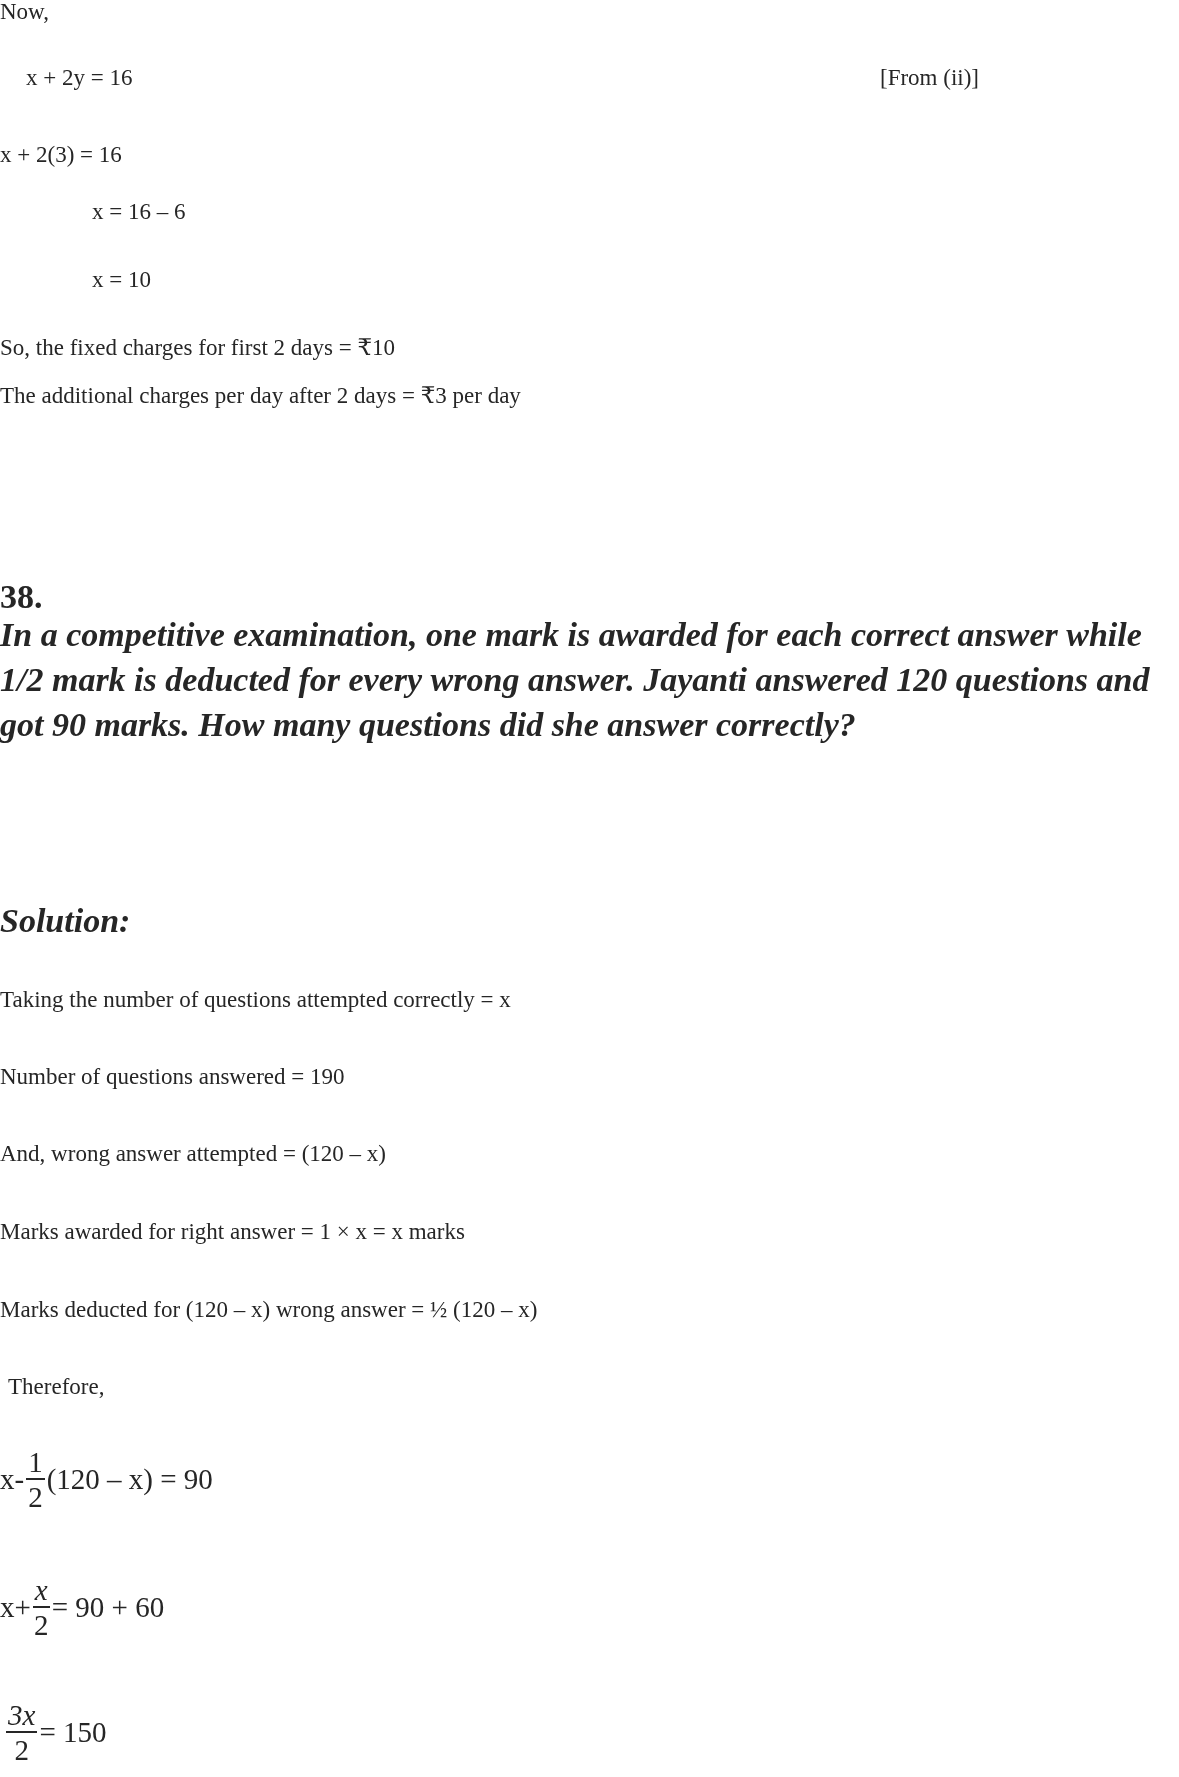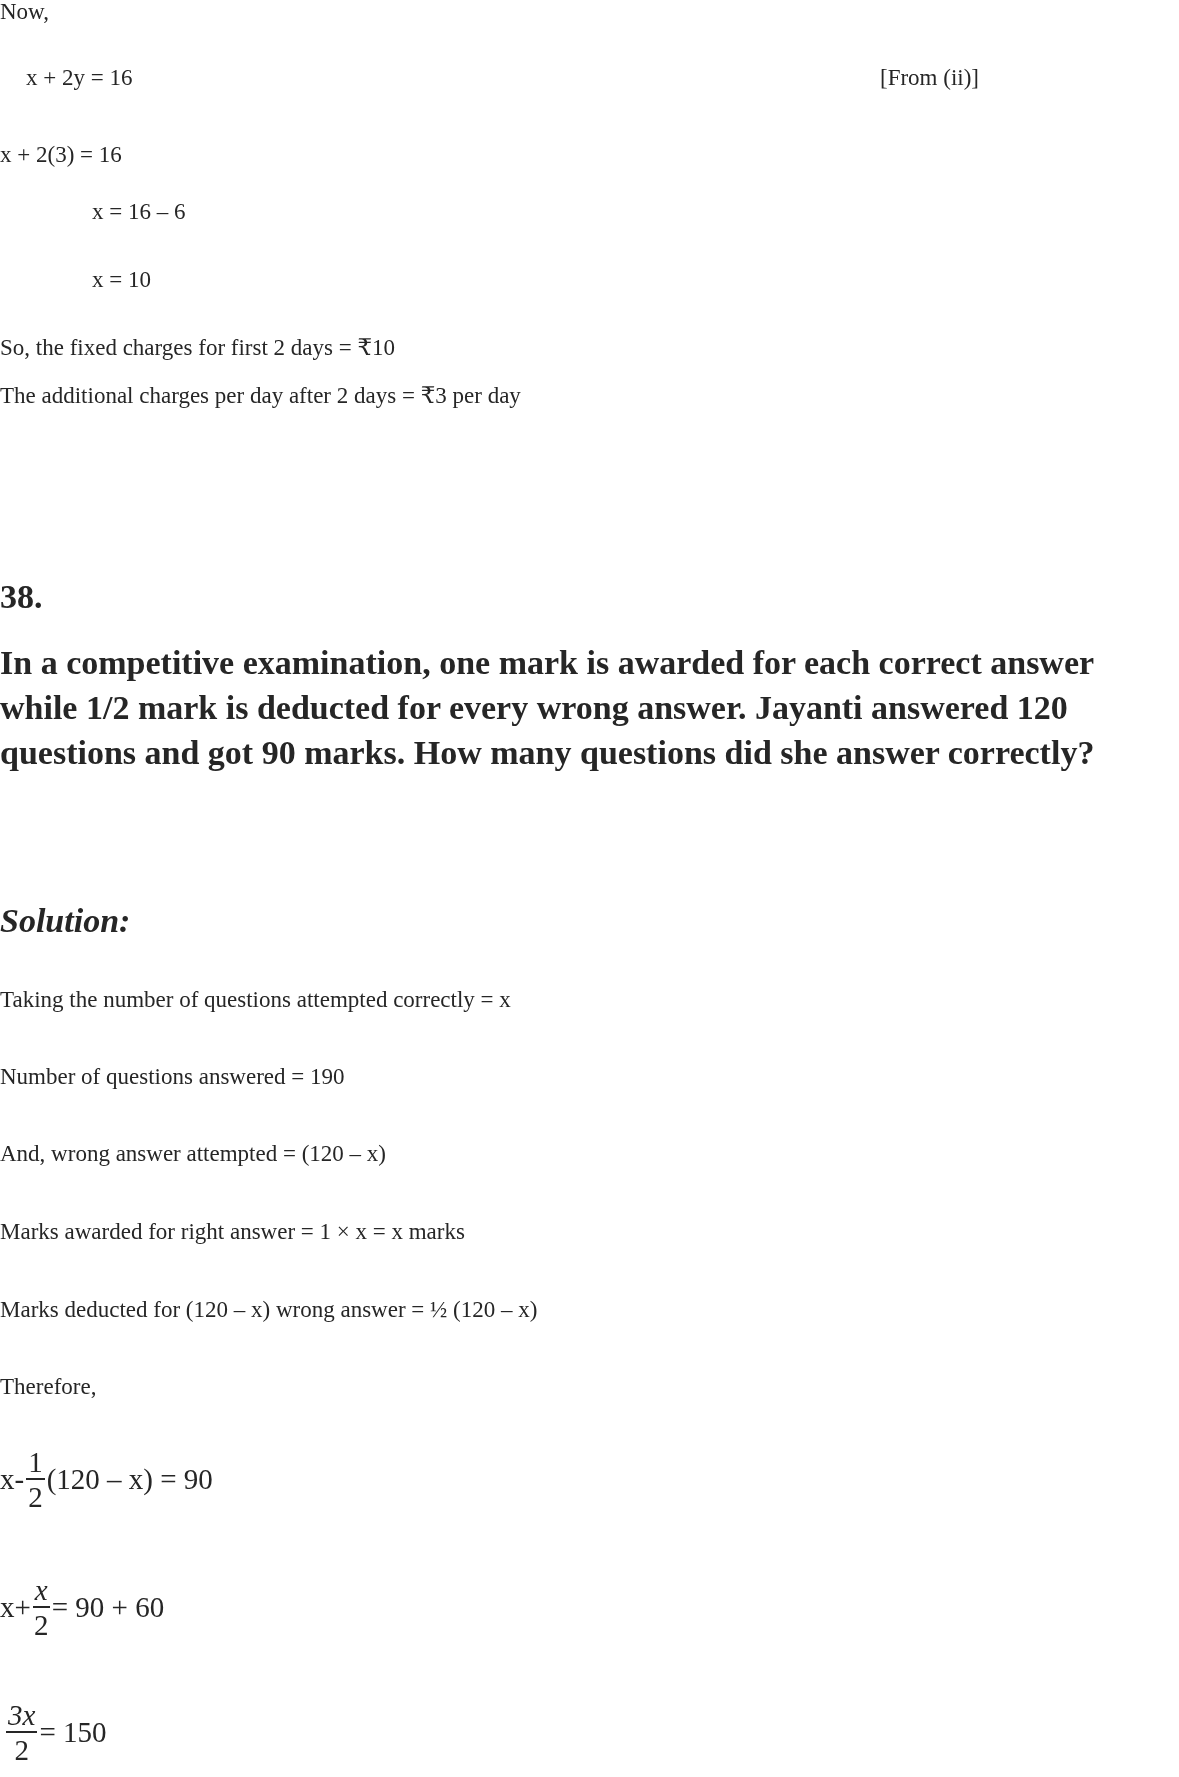--- a/index.html
+++ b/index.html
@@ -36,30 +36,30 @@
 <div class="line" style="top:0px;">Now,</div>
 <div class="line" style="top:66px; left:26px;">x + 2y = 16</div>
 <div class="line" style="top:66px; left:880px;font-family:Liberation Serif, serif;">[From (ii)]</div>
 <div class="line" style="top:143px;">x + 2(3) = 16</div>
 <div class="line" style="top:200px; left:92px;">x = 16 – 6</div>
 <div class="line" style="top:268px; left:92px;">x = 10</div>
 <div class="line" style="top:336px;">So, the fixed charges for first 2 days = ₹10</div>
 <div class="line" style="top:384px;">The additional charges per day after 2 days = ₹3 per day</div>
 
 <div class="line bold q-num" style="top:580px;">38.</div>
-<div class="question" style="top:640px;">In a competitive examination, one mark is awarded for each correct answer while 1/2 mark is deducted for every wrong answer. Jayanti answered 120 questions and got 90 marks. How many questions did she answer correctly?</div>
+<div class="question" style="top:612px;font-style:italic;">In a competitive examination, one mark is awarded for each correct answer while 1/2 mark is deducted for every wrong answer. Jayanti answered 120 questions and got 90 marks. How many questions did she answer correctly?</div>
 
 <div class="line heading" style="top:904px;">Solution:</div>
 
 <div class="line" style="top:988px;">Taking the number of questions attempted correctly = x</div>
 <div class="line" style="top:1065px;">Number of questions answered = 190</div>
 <div class="line" style="top:1142px;">And, wrong answer attempted = (120 – x)</div>
 <div class="line" style="top:1220px;">Marks awarded for right answer = 1 × x = x marks</div>
 <div class="line" style="top:1298px;">Marks deducted for (120 – x) wrong answer = ½ (120 – x)</div>
-<div class="line" style="top:1375px;">Therefore,</div>
+<div class="line" style="top:1375px;padding-left:8px;">Therefore,</div>
 
 <div class="eq" style="top:1447px;">
   <span>x-</span><span class="frac"><span class="num">1</span><span class="den">2</span></span><span>(120 – x) = 90</span>
 </div>
 
 <div class="eq" style="top:1575px;">
   <span>x+</span><span class="frac"><span class="num ital">x</span><span class="den">2</span></span><span>= 90 + 60</span>
 </div>
 
 <div class="eq" style="top:1700px; left:4px;">

